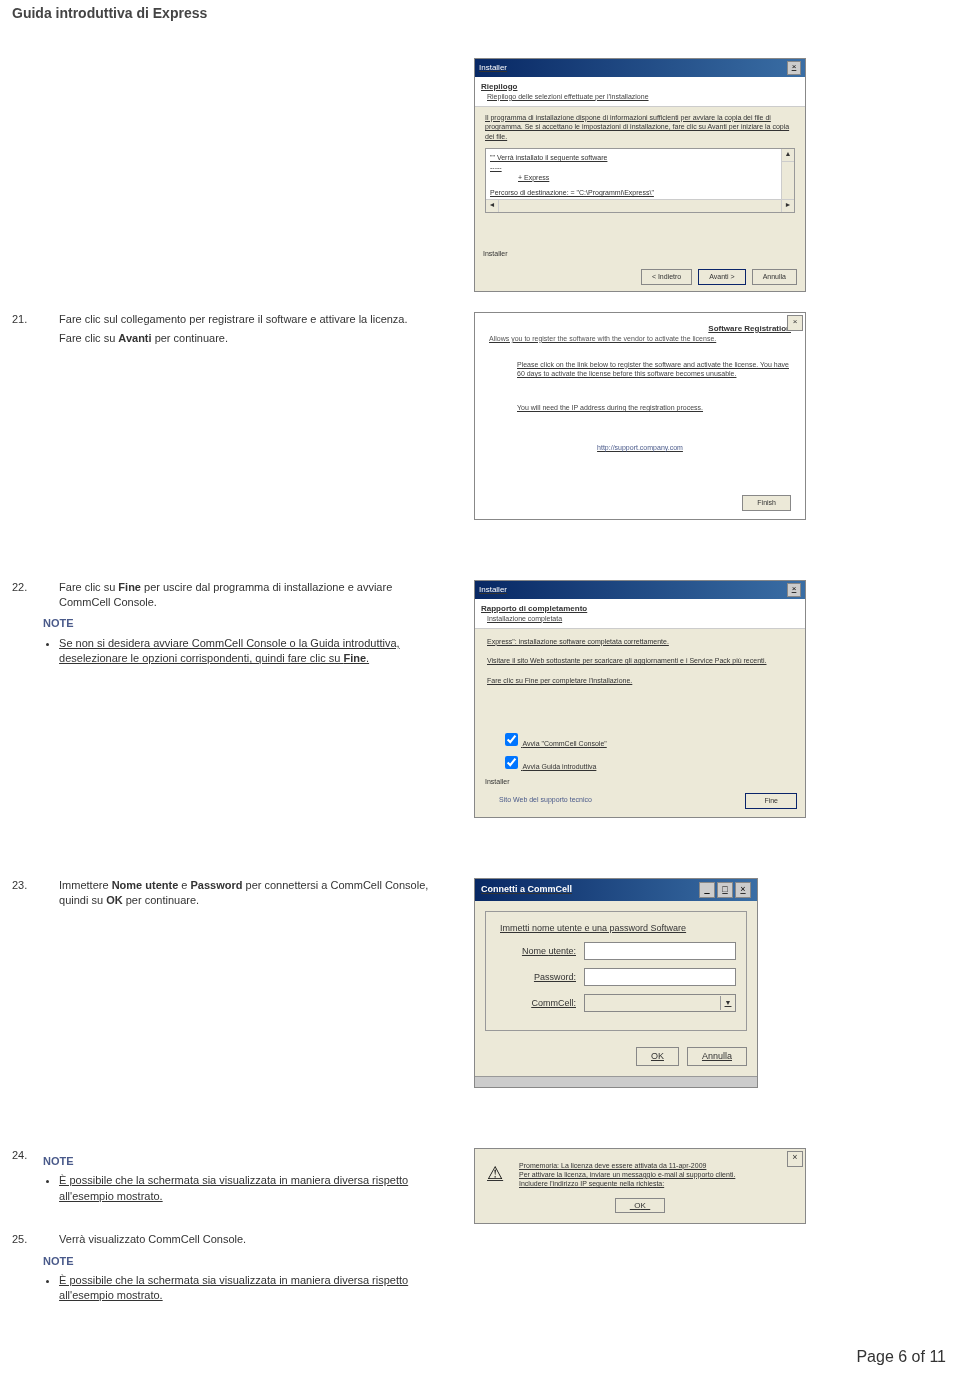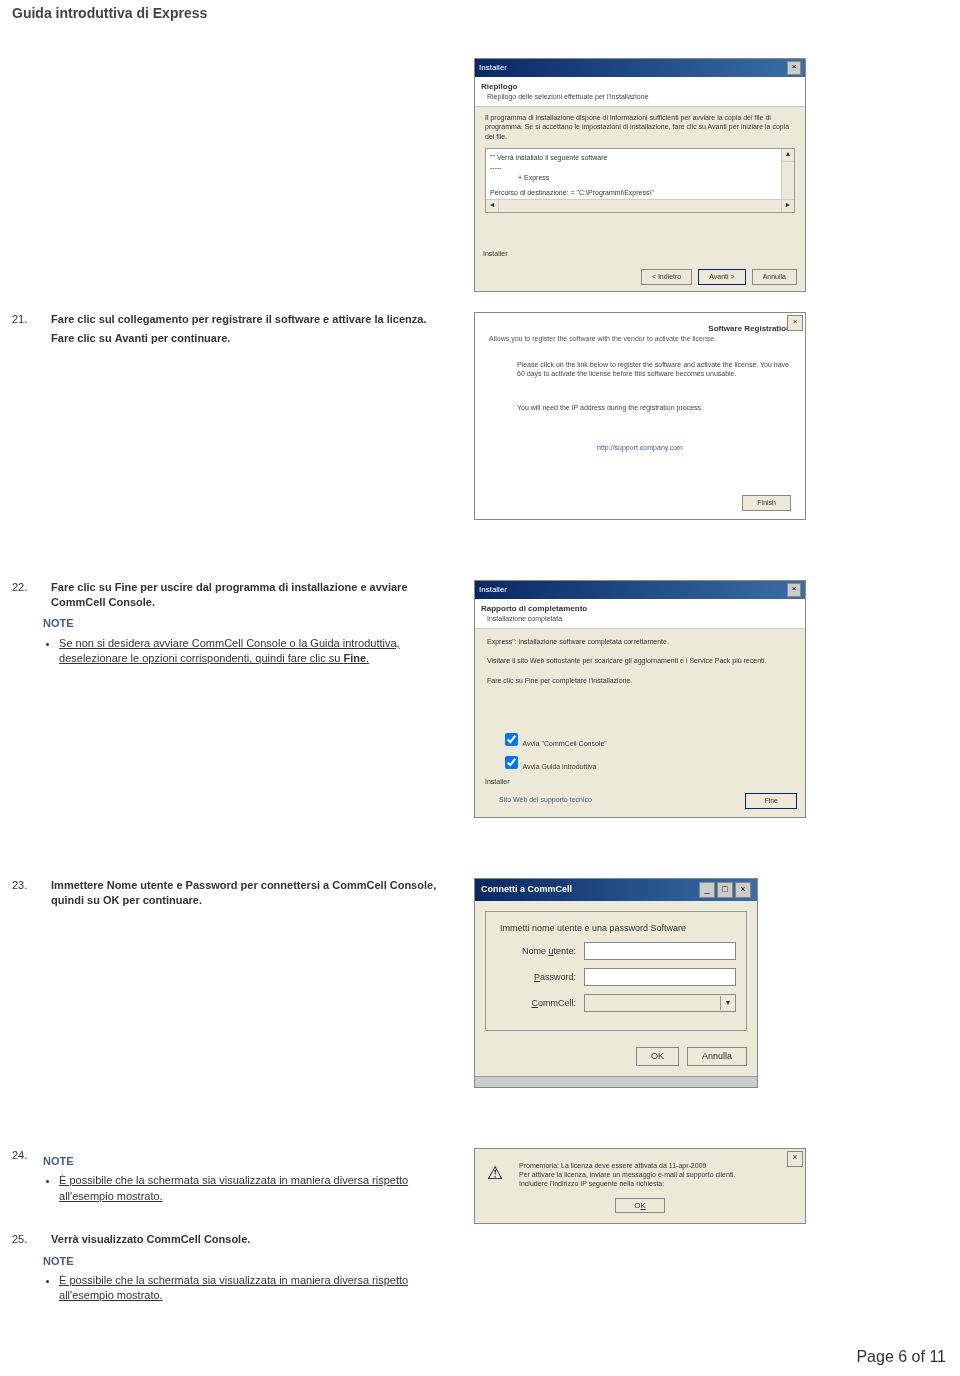--- a/index.html
+++ b/index.html
@@ -40,39 +40,39 @@
       display: inline-block;
       width: 28px;
       vertical-align: top;
     }
     .step-body {
       display: inline-block;
       width: 410px;
       vertical-align: top;
     }
     .step-body p {
-      margin: 0 8px 4px;
-      font-weight: bold;
+      margin: 0 16px 4px;
     }
     .note-label {
       color: #4A5A8A;
       font-weight: bold;
       margin: 6px 0 4px;
       font-size: 11px;
     }
     .bullet-list {
       margin: 2px 0;
       padding-left: 16px;
     }
     .bullet-list li {
       margin-bottom: 4px;
       text-decoration: underline;
     }
     .screenshot {
       flex-shrink: 0;
+      text-decoration: underline;
     }
     .screenshot-box {
       background: #ece9d8;
       border: 1px solid #888;
       font-size: 8px;
       position: relative;
     }
 
     
     .inst-win {

